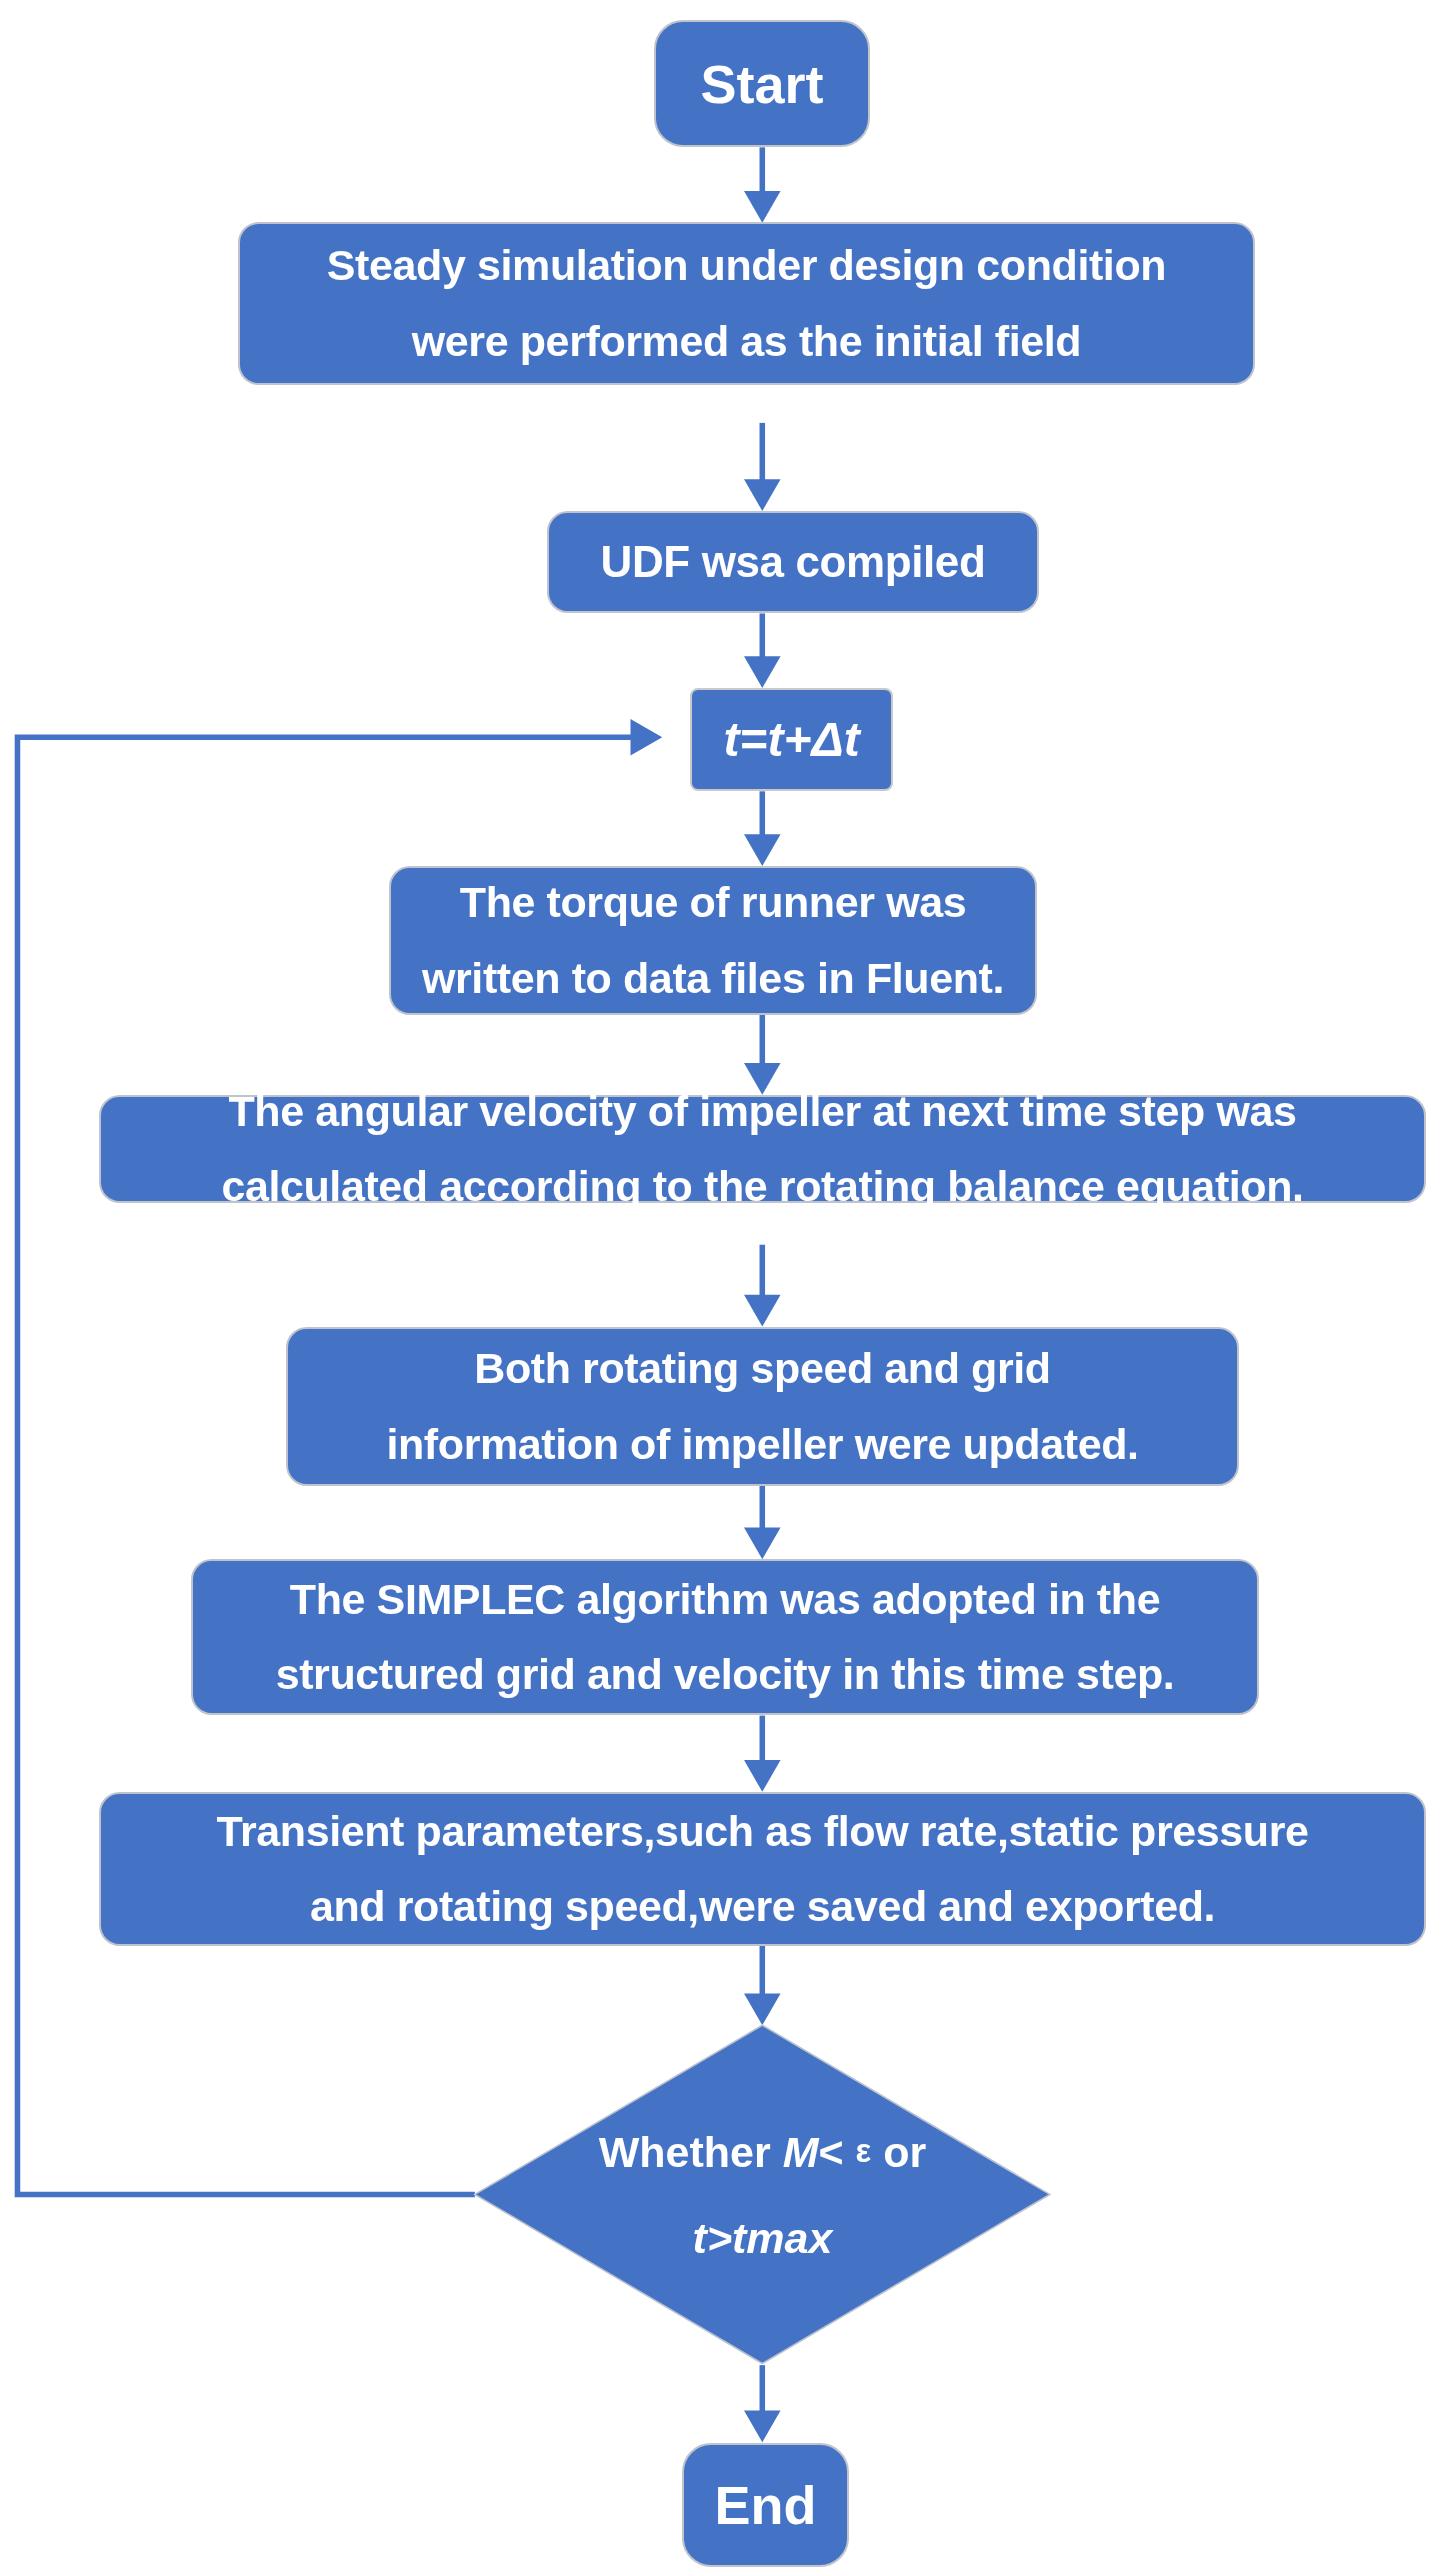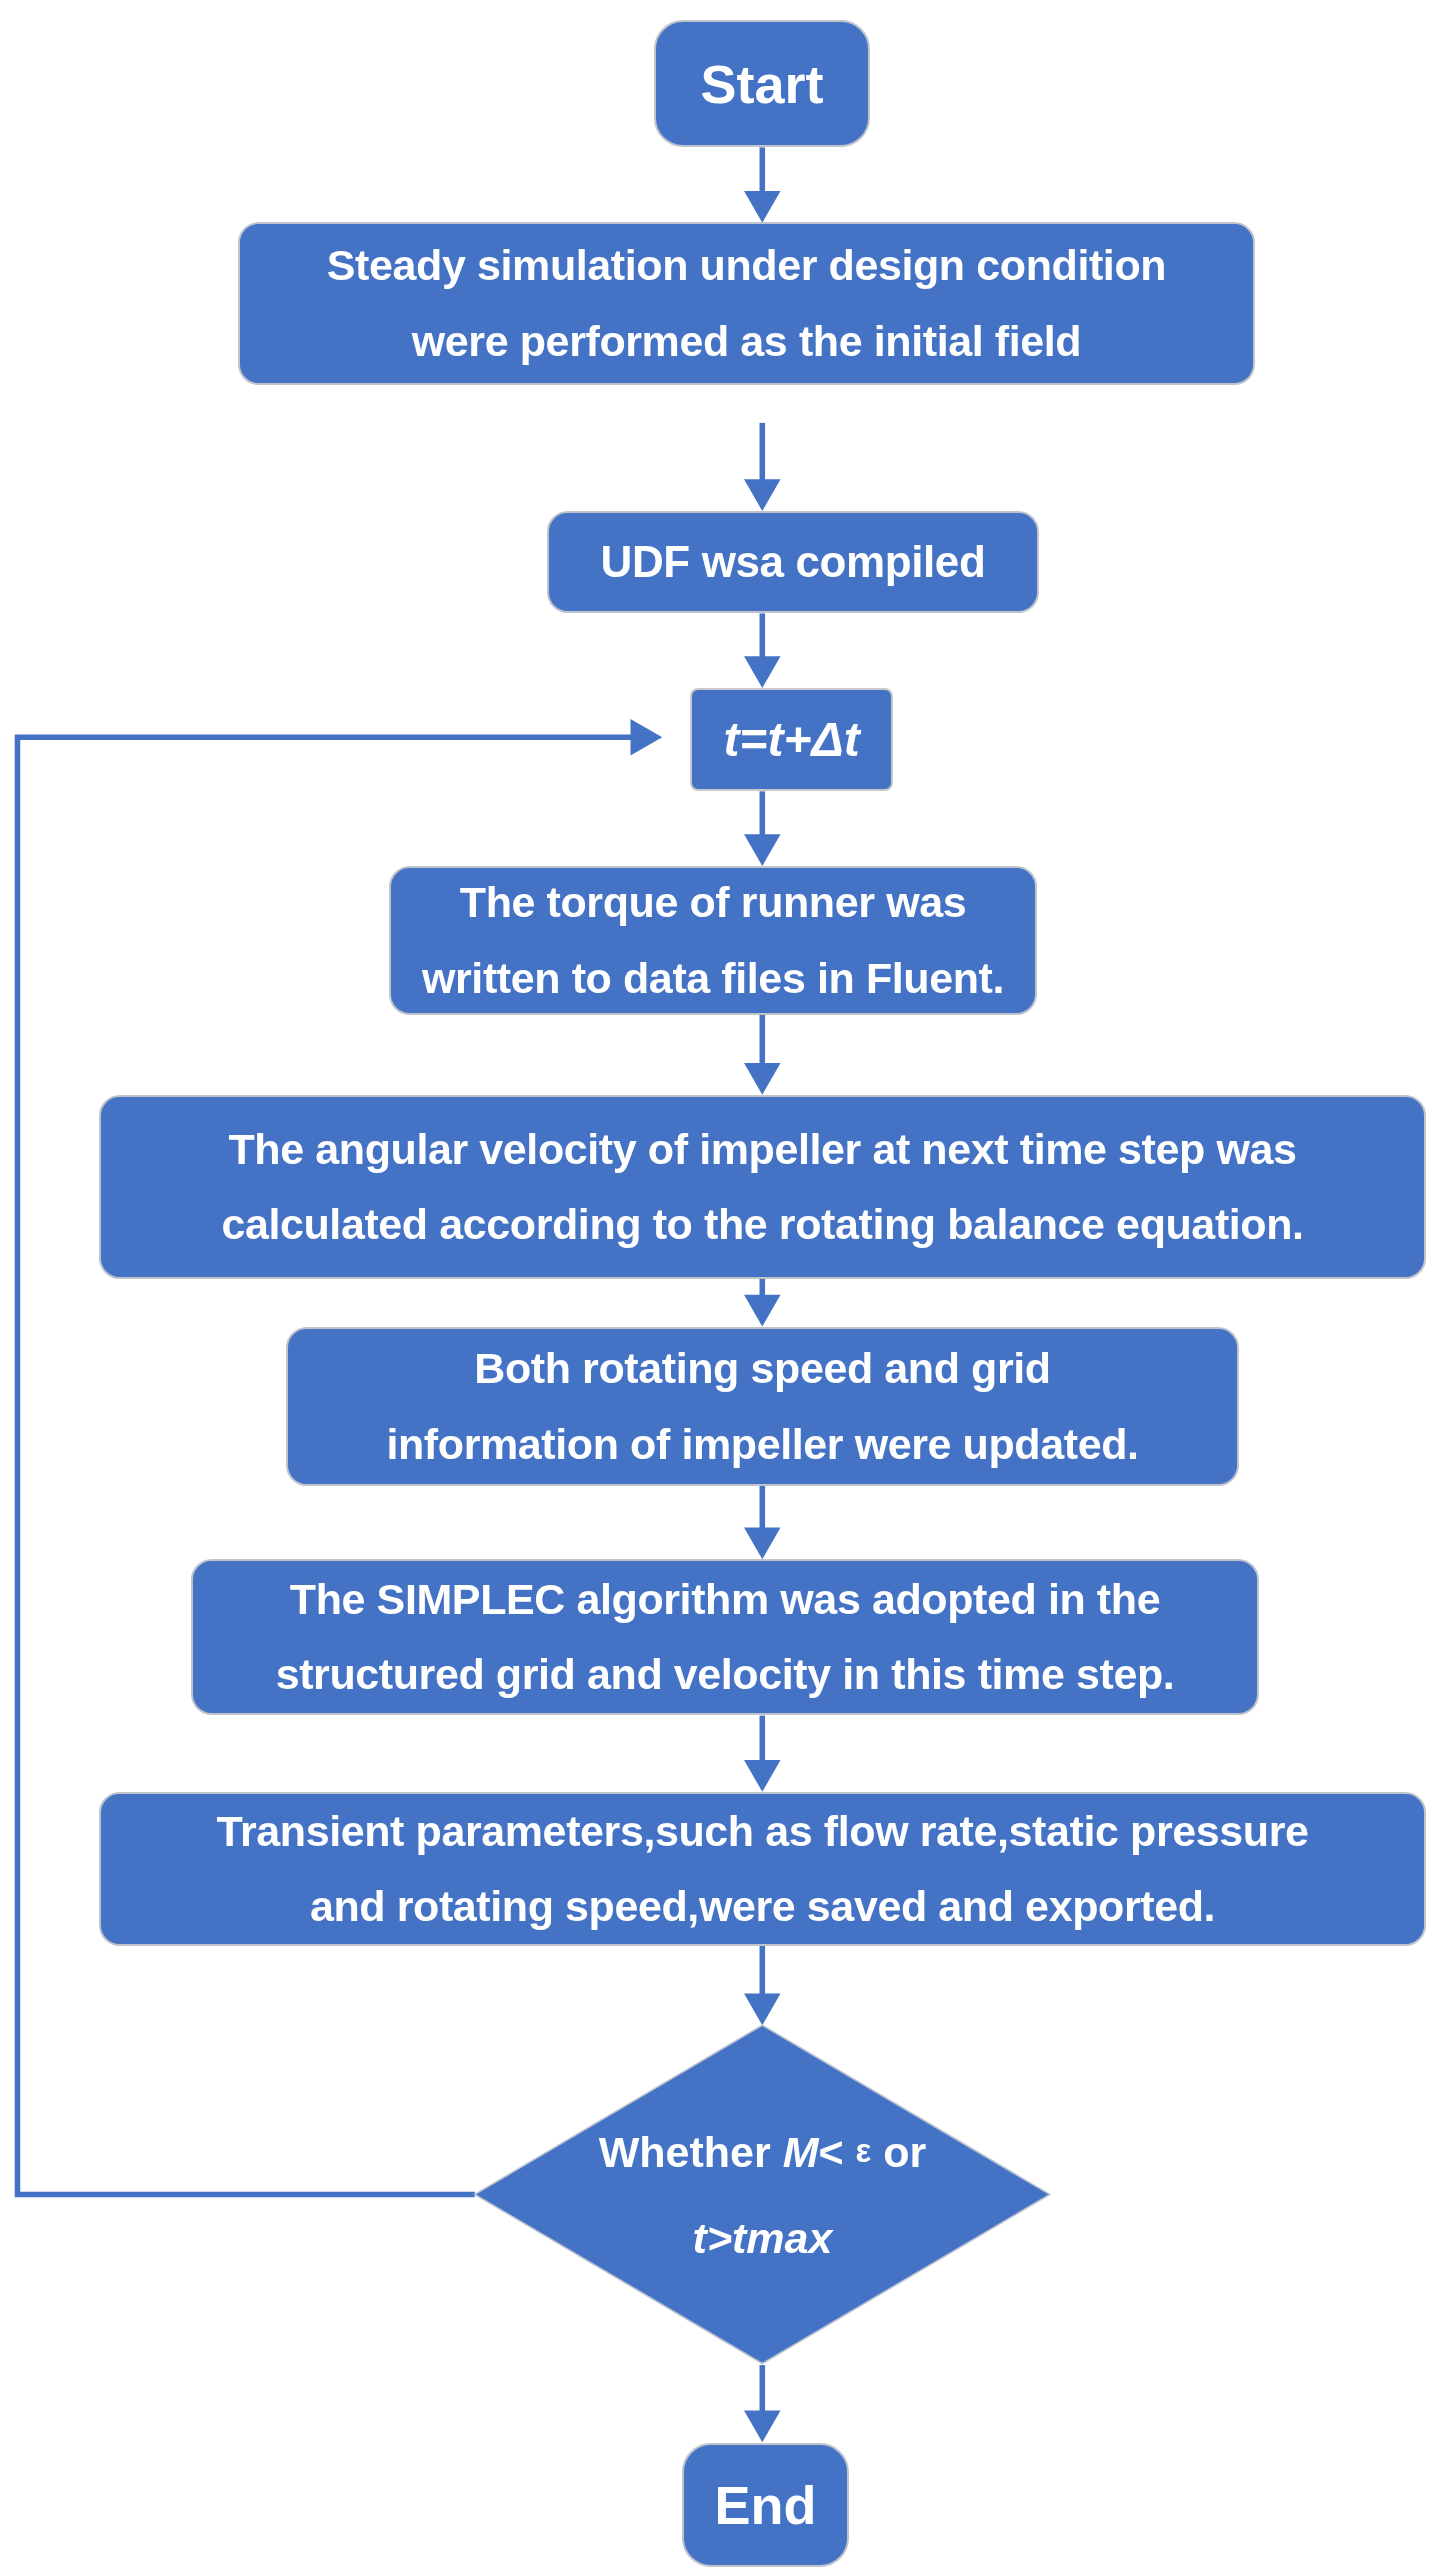--- a/index.html
+++ b/index.html
@@ -135,21 +135,21 @@
 
   <div class="node process-plain" style="left:662px; top:688px; width:203px; height:103px;">
     <span>t=t+Δt</span>
   </div>
 
   <div class="node rounded multiline" style="left:389px; top:866px; width:648px; height:149px;">
     <span>The torque of runner was</span>
     <span>written to data files in Fluent.</span>
   </div>
 
-  <div class="node rounded multiline" style="left:99px; top:1095px; width:1327px; height:184px;">
+  <div class="node rounded multiline" style="left:99px; top:1095px; width:1327px; height:108px;">
     <span>The angular velocity of impeller at next time step was</span>
     <span>calculated according to the rotating balance equation.</span>
   </div>
 
   <div class="node rounded multiline" style="left:286px; top:1327px; width:953px; height:159px;">
     <span>Both rotating speed and grid</span>
     <span>information of impeller were updated.</span>
   </div>
 
   <div class="node rounded multiline" style="left:191px; top:1559px; width:1068px; height:156px;">

